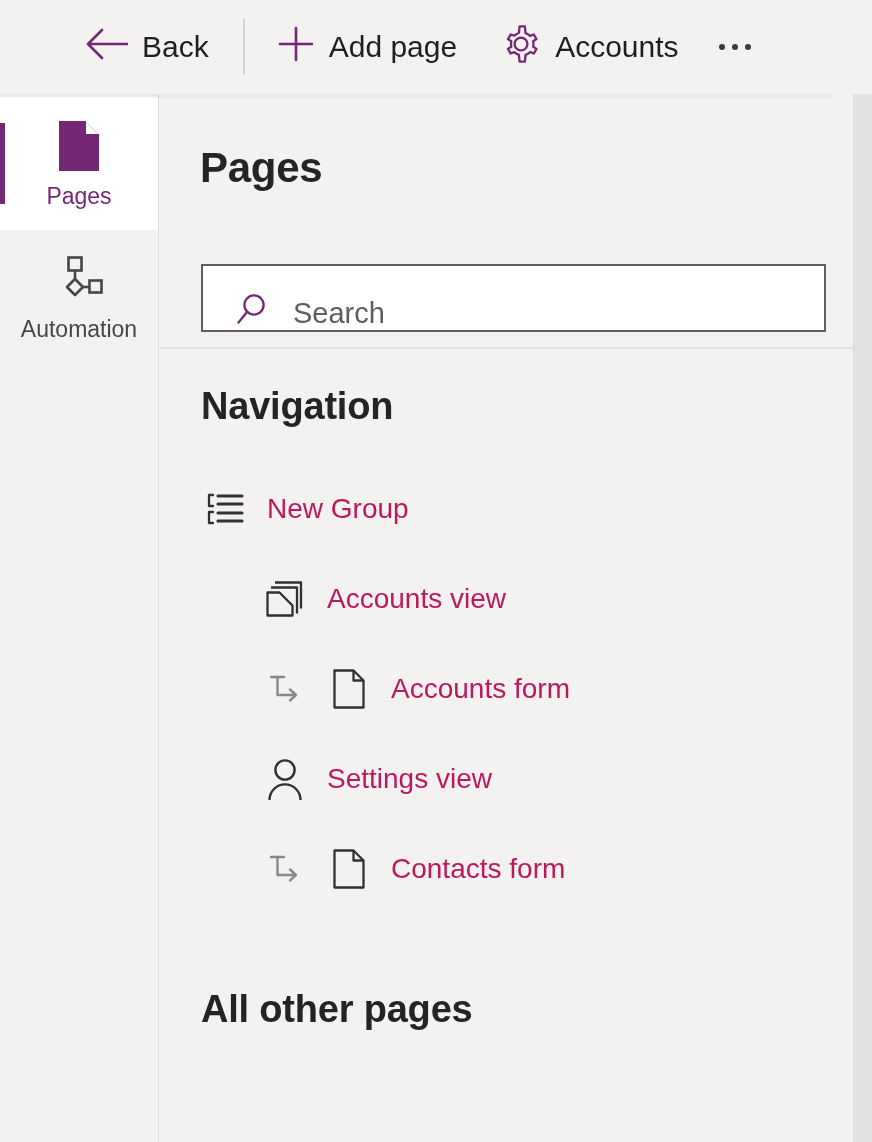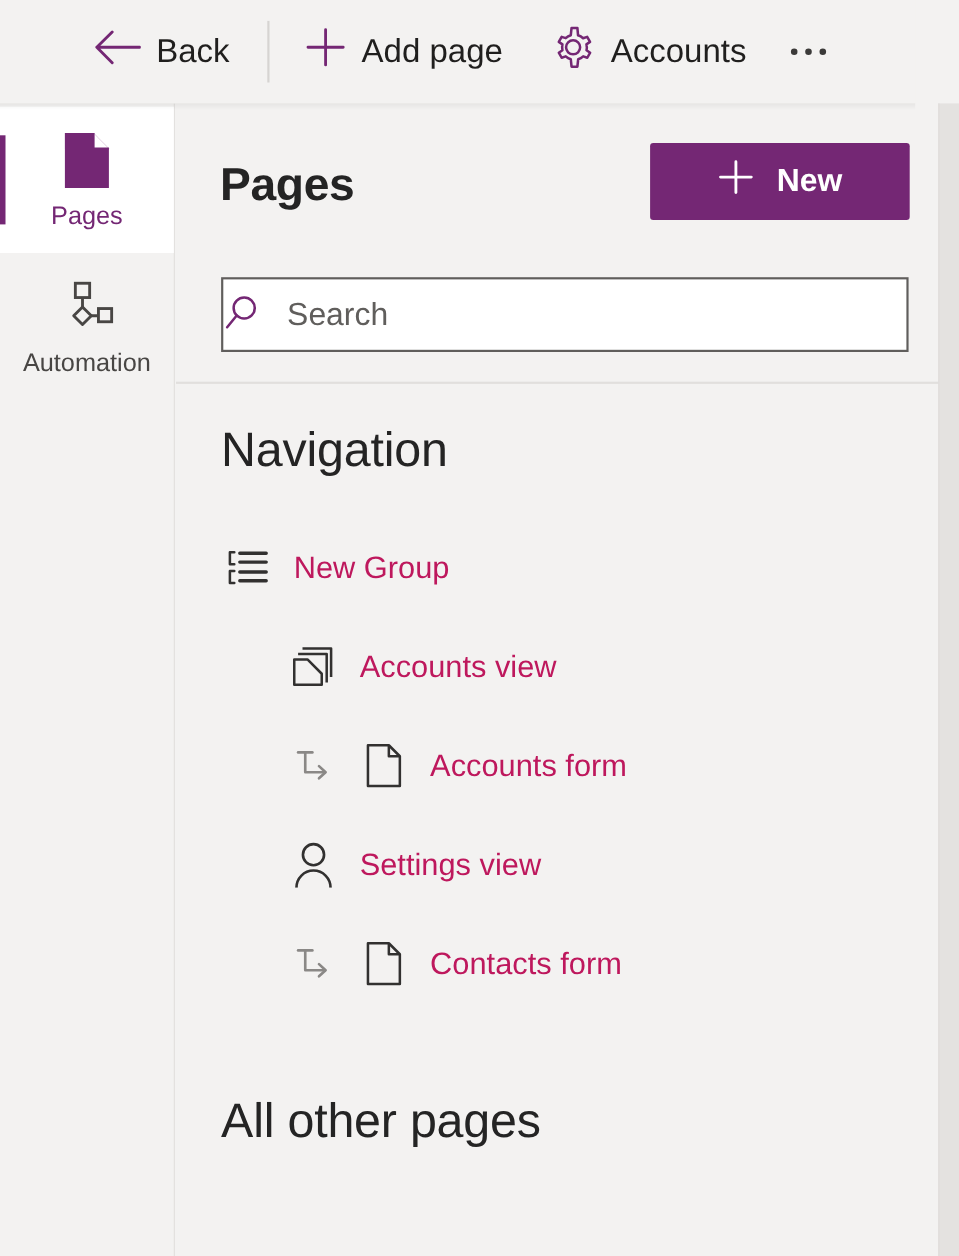--- a/index.html
+++ b/index.html
@@ -153,47 +153,48 @@
     font-weight: bold;
     display: flex;
     align-items: center;
     justify-content: center;
     gap: 20px;
     cursor: pointer;
   }
   .search-box {
     position: absolute;
     left: 41px;
-    top: 158px;
+    top: 170px;
     width: 625px;
     height: 68px;
     background: #ffffff;
     border: 2px solid #605e5c;
     box-sizing: border-box;
     display: flex;
-    align-items: center;
+    align-items: flex-end;
+    padding-left: 32px;
     gap: 24px;
     cursor: text;
   }
   .search-input {
     border: none;
     outline: none;
     background: transparent;
     font-family: "Liberation Sans", sans-serif;
     font-size: 29px;
     color: #323130;
     width: 480px;
     padding: 0;
   }
   .search-input::placeholder { color: #605e5c; opacity: 1; }
 
   
   .section-title {
-    font-size: 44px;
-    font-weight: normal;
+    font-size: 38px;
+    font-weight: bold;
     color: #242424;
     margin: 0;
     letter-spacing: -0.2px;
   }
   .nav-section { padding: 36px 0 0 41px; }
   .tree { margin-top: 36px; }
   .tree-row {
     display: flex;
     align-items: center;
     height: 90px;
@@ -309,28 +310,20 @@
     </span>
     <span class="rail-label">Automation</span>
   </div>
 </div>
 
 <div class="pane">
 
   <div class="pane-head">
     <div class="page-title">Pages</div>
 
-    <button class="new-btn">
-      <span>
-        <svg width="34" height="34" viewBox="0 0 34 34" fill="none">
-          <path d="M17 3v28M3 17h28" stroke="#ffffff" stroke-width="2.6" stroke-linecap="round"></path>
-        </svg>
-      </span>
-      <span>New</span>
-    </button>
 
     <div class="search-box">
       <span>
         <svg width="34" height="34" viewBox="0 0 34 34" fill="none">
           <circle cx="19" cy="13" r="9.6" stroke="#742774" stroke-width="2.3"></circle>
           <path d="M12.2 19.8L3.5 30.5" stroke="#742774" stroke-width="2.3" stroke-linecap="round"></path>
         </svg>
       </span>
       <input class="search-input" type="text" placeholder="Search" style="">
     </div>

